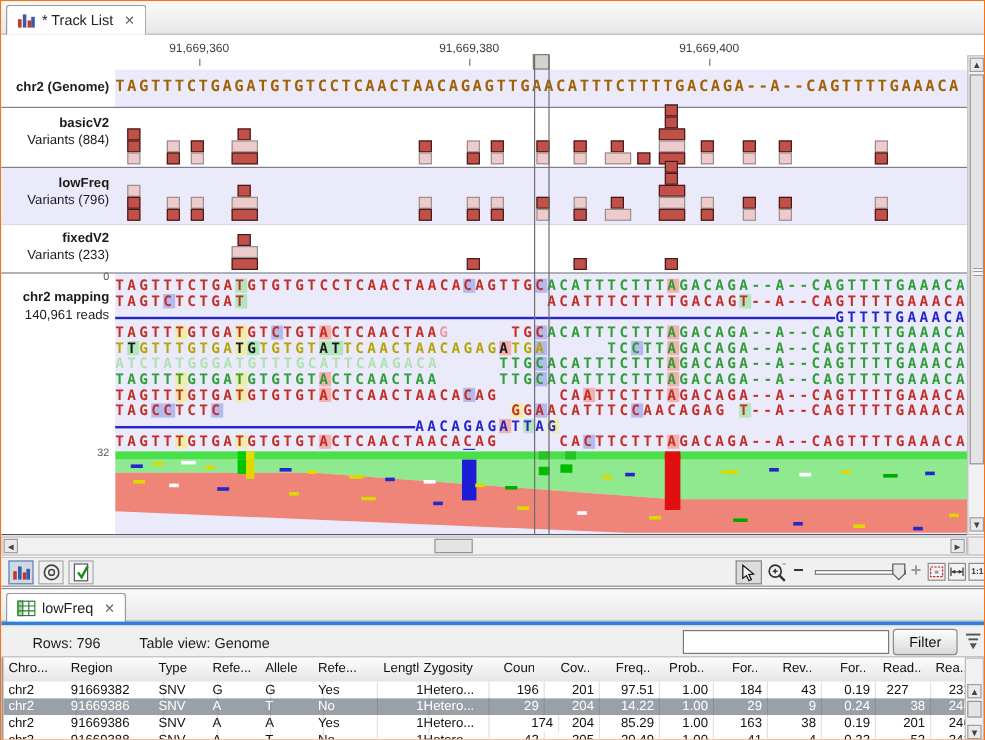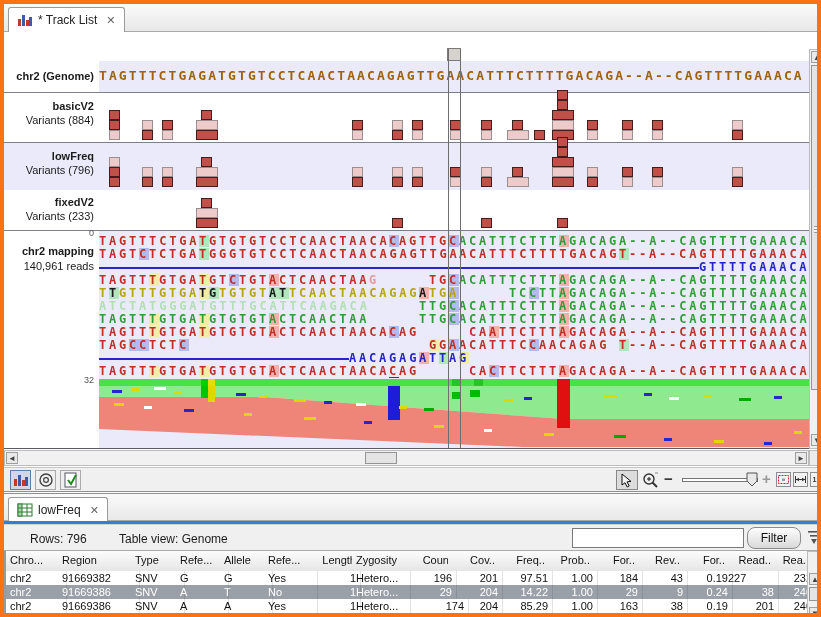--- a/index.html
+++ b/index.html
@@ -1,16 +1,16 @@
 <!DOCTYPE html>
 <html><head>
 <meta charset="utf-8">
 <style>
   html,body{margin:0;padding:0;background:#e4e4e4;}
-  #root{position:relative;width:821px;height:617px;background:#fff;border:4px solid #f97316;
+  #root{position:relative;width:821px;height:617px;background:#fff;border:1px solid #f97316;
         font-family:"Liberation Sans",sans-serif;overflow:hidden;box-sizing:border-box;}
   .abs{position:absolute;box-sizing:border-box;}
   .tabbar{background:linear-gradient(#fafafa,#e8e8e8);border-bottom:1px solid #a8a8a8;}
   .tab{background:#fff;border:1px solid #9a9a9a;border-bottom:none;border-radius:3px 3px 0 0;
        display:flex;align-items:center;gap:5px;padding:0 8px;font-size:12px;color:#222;}
   .closex{color:#666;font-size:11px;margin-left:4px;cursor:pointer;}
   .rlabel{font-size:10px;color:#3c3c3c;text-align:center;}
   .rtick{background:#777;}
   .trackname{font-weight:bold;font-size:11px;color:#1b1b1b;text-align:right;}
   .tracksub{font-size:11px;color:#1b1b1b;text-align:right;}
@@ -37,21 +37,21 @@
   .hcell{position:absolute;top:0;height:20px;background:linear-gradient(#fcfcfc,#e2e2e2);
         border-right:1px solid #bdbdbd;border-bottom:1px solid #9e9e9e;font-size:11px;color:#111;
         padding:3px 4px 0 4px;white-space:nowrap;overflow:hidden;}
   .tcell{position:absolute;top:0;height:14px;font-size:11px;color:#111;padding:1px 4px 0 4px;
         border-right:1px solid #e2e2e2;white-space:nowrap;overflow:hidden;}
   .trow{position:absolute;width:801px;height:14px;background:#fff;cursor:default;}
   .trow.sel{background:#9aa0a7;}
   .trow.sel .tcell{color:#fff;border-right-color:#8b9198;}
   input.filter{position:absolute;border:1px solid #7a7a7a;background:#fff;font-size:12px;padding:0 4px;}
   .btn{position:absolute;background:linear-gradient(#fdfdfd,#d9d9d9);border:1px solid #8a8a8a;
-       border-radius:8px;font-size:12px;color:#111;text-align:center;cursor:pointer;}
+       border-radius:3px;font-size:12px;color:#111;text-align:center;cursor:pointer;}
 </style>
 </head>
 <body>
 
 <div id="root">
 
   <div class="abs tabbar" style="left:0;top:0;width:821px;height:28px;">
     <div class="abs tab" style="left:4px;top:3px;height:25px;">
       <svg width="16" height="16" viewBox="0 0 16 16">
         <rect x="1" y="7" width="3" height="7" fill="#c0392b"></rect>
@@ -64,20 +64,28 @@
     </div>
   </div>
 
   <div class="abs" id="trackview" style="left:0;top:28px;width:821px;height:435px;background:#fff;">
   </div>
 
   <div class="abs lav" style="left:95px;top:57px;width:710px;height:32px;"></div>
 
   <div class="abs lav" style="left:95px;top:227px;width:710px;height:218px;"></div>
 
+  <div class="abs" id="ruler" style="left:0;top:28px;width:805px;height:29px;">
+      <div class="rlabel" style="position: absolute; left: 120px; top: 6px; width: 90px; height: 12px;">91,669,360</div>
+      <div class="rtick" style="position: absolute; left: 165px; top: 20px; width: 1px; height: 6px;"></div>
+      <div class="rlabel" style="position: absolute; left: 345px; top: 6px; width: 90px; height: 12px;">91,669,380</div>
+      <div class="rtick" style="position: absolute; left: 390px; top: 20px; width: 1px; height: 6px;"></div>
+      <div class="rlabel" style="position: absolute; left: 545px; top: 6px; width: 90px; height: 12px;">91,669,400</div>
+      <div class="rtick" style="position: absolute; left: 590px; top: 20px; width: 1px; height: 6px;"></div>
+    </div>
 
   <div class="abs sepline" style="left:0;top:88px;width:805px;"></div>
   <div class="abs sepline" style="left:0;top:138px;width:805px;"></div>
   <div class="abs sepline" style="left:0;top:185px;width:805px;"></div>
   <div class="abs sepline" style="left:0;top:226px;width:805px;"></div>
   <div class="abs sepline" style="left:0;top:444px;width:805px;background:#5a5a66;"></div>
 
   <div class="abs trackname" style="left:0;top:66px;width:90px;">chr2 (Genome)</div>
   <div class="abs seqwrap" id="genomeseq" style="left:95px;top:64px;height:16px;">
       <span class="gseq" style="left: 0px;">TAGTTTCTGAGATGTGTCCTCAACTAACAGAGTTGAACATTTCTTTTGACAGA--A--CAGTTTTGAAACA</span>
@@ -184,21 +192,20 @@
         <span class="seq" style="left: 350px; color: rgb(194, 47, 38); background: rgb(180, 186, 238);">C</span>
         <span class="seq" style="left: 360px; color: rgb(47, 158, 54);">ACATTTCTTT</span>
         <span class="seq" style="left: 460px; color: rgb(47, 158, 54); background: rgb(243, 177, 174);">A</span>
         <span class="seq" style="left: 470px; color: rgb(47, 158, 54);">GACAGA--A--CAGTTTTGAAACA</span>
       </div>
       <div class="seqwrap" style="position: absolute; left: 95px; top: 244px; width: 710px; height: 13px;">
         <span class="seq" style="left: 0px; color: rgb(194, 47, 38);">TAGT</span>
         <span class="seq" style="left: 40px; color: rgb(194, 47, 38); background: rgb(180, 186, 238);">C</span>
         <span class="seq" style="left: 50px; color: rgb(194, 47, 38);">TCTGA</span>
         <span class="seq" style="left: 100px; color: rgb(194, 47, 38); background: rgb(178, 230, 188);">T</span>
-        <span class="seq" style="left: 110px; color: rgb(194, 47, 38);">GGGTGTCCTCAACTAACAGAGTTGA</span>
         <span class="seq" style="left: 360px; color: rgb(194, 47, 38);">ACATTTCTTTTGACAG</span>
         <span class="seq" style="left: 520px; color: rgb(194, 47, 38); background: rgb(178, 230, 188);">T</span>
         <span class="seq" style="left: 530px; color: rgb(194, 47, 38);">--A--CAGTTTTGAAACA</span>
       </div>
       <div class="rdline" style="position: absolute; left: 95px; top: 263px; width: 600px; height: 2px;"></div>
       <div class="seqwrap" style="position: absolute; left: 95px; top: 257px; width: 710px; height: 13px;">
         <span class="seq" style="left: 600px; color: rgb(38, 38, 200);">GTTTTGAAACA</span>
       </div>
       <div class="seqwrap" style="position: absolute; left: 95px; top: 270px; width: 710px; height: 13px;">
         <span class="seq" style="left: 0px; color: rgb(194, 47, 38);">TAGTT</span>
@@ -505,21 +512,21 @@
         <div class="tcell" style="left: 258px; width: 45px;">Yes</div>
         <div class="tcell" style="left: 303px; width: 43px; text-align: right;">1</div>
         <div class="tcell" style="left: 346px; width: 50px;">Hetero...</div>
         <div class="tcell" style="left: 396px; width: 46px; text-align: right;">196</div>
         <div class="tcell" style="left: 442px; width: 46px; text-align: right;">201</div>
         <div class="tcell" style="left: 488px; width: 50px; text-align: right;">97.51</div>
         <div class="tcell" style="left: 538px; width: 45px; text-align: right;">1.00</div>
         <div class="tcell" style="left: 583px; width: 45px; text-align: right;">184</div>
         <div class="tcell" style="left: 628px; width: 45px; text-align: right;">43</div>
         <div class="tcell" style="left: 673px; width: 45px; text-align: right;">0.19</div>
-        <div class="tcell" style="left: 718px; width: 46px; text-align: left;">227</div>
+        <div class="tcell" style="left: 718px; width: 46px; text-align: center;">227</div>
         <div class="tcell" style="left: 764px; width: 38px; text-align: right;">232</div>
       </div>
       <div class="trow sel" style="position: absolute; left: 0px; top: 34px; width: 801px; height: 14px;">
         <div class="tcell" style="left: 0px; width: 52px;">chr2</div>
         <div class="tcell" style="left: 52px; width: 73px;">91669386</div>
         <div class="tcell" style="left: 125px; width: 45px;">SNV</div>
         <div class="tcell" style="left: 170px; width: 44px;">A</div>
         <div class="tcell" style="left: 214px; width: 44px;">T</div>
         <div class="tcell" style="left: 258px; width: 45px;">No</div>
         <div class="tcell" style="left: 303px; width: 43px; text-align: right;">1</div>

